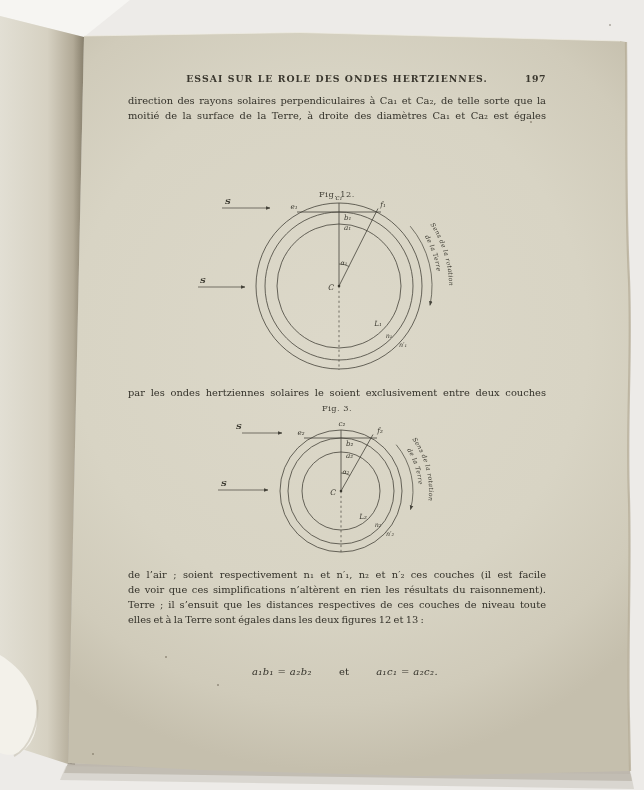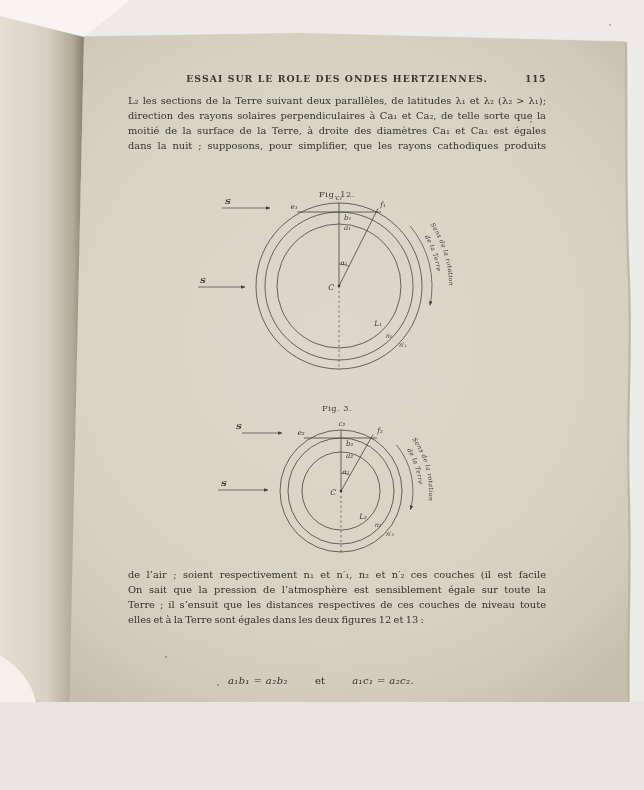--- a/index.html
+++ b/index.html
@@ -1,36 +1,36 @@
 <!DOCTYPE html>
 <html><head>
 <meta charset="utf-8">
 <style>
   * { margin:0; padding:0; box-sizing:border-box; }
   html,body { width:644px; height:790px; }
   body { background:#e7e5e1; font-family:"DejaVu Serif","Liberation Serif",serif; }
-  .stage { position:relative; width:644px; height:702px; overflow:hidden;padding-left:28px; }
+  .stage { position:relative; width:644px; height:790px; overflow:hidden;padding-left:28px; }
   .book-base { position:absolute; left:0; top:0; }
   .content { position:absolute; inset:0; color:#35332b; }
 
   .header-row { position:absolute; top:73px; left:128px; width:418px; text-align:center;
                 font-size:9.3px; font-weight:bold; letter-spacing:1.05px; color:#3a372e; }
   .pagenum { position:absolute; right:0; top:0; letter-spacing:.5px; }
 
   .para { position:absolute; left:128px; width:418px; font-size:9.9px; line-height:15.1px;
           color:#34322a; word-spacing:-0.8px; }
   .tline { text-align:justify; text-align-last:justify; }
   .tline.natural { text-align-last:left; }
 
   .fig-caption { position:absolute; left:128px; width:418px; text-align:center;
                  font-size:8.2px; letter-spacing:.5px; color:#3d3b32; }
   .fig-svg { position:absolute; overflow:visible; }
 
-  .equation { position:absolute; top:666px; left:112px; width:418px; text-align:center;
-              font-size:10px; color:#34322a;margin-top:9px; }
+  .equation { position:absolute; top:666px; left:136px; width:418px; text-align:center;
+              font-size:10px; color:#34322a; }
   .equation .eq { font-style:italic; letter-spacing:.4px; }
   .equation .mid { display:inline-block; margin:0 24px; font-style:normal; }
 
   
   .fig-svg text { font-family:"DejaVu Serif",serif; font-style:italic; fill:#3b3930; }
   .lbl   { font-size:7.2px; }
   .lbl-sm{ font-size:6.4px; }
   .lbl-C { font-size:7.6px; font-style:normal; }
   .lbl-S { font-size:8px; font-style:normal; font-weight:bold; fill:#403e36; }
   .rot   { font-size:6.2px; letter-spacing:.3px; fill:#47453b; }
@@ -75,28 +75,26 @@
     <path d="M626,42 C627,120 625,200 629,280 C632,360 626,420 629,500 C631,580 627,650 629,720 L630,771" stroke="#b7ae98" stroke-width="2.2" fill="none" opacity=".8"></path>
     <path d="M84,36 L300,32.5 L620,41" stroke="#efece2" stroke-width="1" fill="none" opacity=".7"></path>
     <path d="M0,655 C22,668 40,692 37,722 C34,750 16,759 0,753 Z" fill="#f3f1ea"></path>
     <path d="M37,700 C40,722 30,748 14,756" stroke="#b8b1a0" stroke-width="2" fill="none" opacity=".45"></path>
   </svg>
 
   <div class="content">
 
     <div class="header-row">
       <span>ESSAI SUR LE ROLE DES ONDES HERTZIENNES.</span>
-      <span class="pagenum">115</span>
+      <span class="pagenum">197</span>
     </div>
 
     <div class="para" style="top:93px;">
-      <div class="tline">L₂ les sections de la Terre suivant deux parallèles, de latitudes λ₁ et λ₂ (λ₂ &gt; λ₁);</div>
       <div class="tline">direction des rayons solaires perpendiculaires à Ca₁ et Ca₂, de telle sorte que la</div>
       <div class="tline">moitié de la surface de la Terre, à droite des diamètres Ca₁ et Ca₂ est égales</div>
-      <div class="tline">dans la nuit ; supposons, pour simplifier, que les rayons cathodiques produits</div>
     </div>
 
     <div class="fig-caption" style="top:173px;margin-top:16px;">Fig. 12.</div>
 
     <svg class="fig-svg" style="left:170px; top:192px;" width="340" height="190">
       <defs>
         <marker id="ah12" viewBox="0 0 6 6" refX="5.5" refY="3" markerWidth="6.5" markerHeight="6.5" orient="auto">
           <path d="M0,0.6 L6,3 L0,5.4 Z" fill="#45433a"></path>
         </marker>
         <path id="f12rot1" d="M260.2,32.5 A110,110 0 0 1 277.3,113.1" fill="none"></path>
@@ -130,20 +128,23 @@
 
       <path class="thin" d="M240.2,34.2 A93,93 0 0 1 260,113.3" marker-end="url(#ah12)"></path>
       <text class="rot">
         <textPath href="#f12rot1">Sens de la rotation</textPath>
       </text>
       <text class="rot">
         <textPath href="#f12rot2">de la Terre</textPath>
       </text>
     </svg>
 
+    <div class="para" style="top:385px;">
+      <div class="tline">par les ondes hertziennes solaires le soient exclusivement entre deux couches</div>
+    </div>
 
     <div class="fig-caption" style="top:403px;">Fig. 3.</div>
 
     <svg class="fig-svg" style="left:170px; top:410px;" width="340" height="158">
       <defs>
         <marker id="ah13" viewBox="0 0 6 6" refX="5.5" refY="3" markerWidth="6.5" markerHeight="6.5" orient="auto">
           <path d="M0,0.6 L6,3 L0,5.4 Z" fill="#45433a"></path>
         </marker>
         <path id="f13rot1" d="M242.2,29.3 A88,88 0 0 1 257.1,99.3" fill="none"></path>
         <path id="f13rot2" d="M237.1,39.7 A78,78 0 0 1 248.2,91.9" fill="none"></path>
@@ -178,21 +179,21 @@
       <text class="rot">
         <textPath href="#f13rot1">Sens de la rotation</textPath>
       </text>
       <text class="rot">
         <textPath href="#f13rot2">de la Terre</textPath>
       </text>
     </svg>
 
     <div class="para" style="top:567px;">
       <div class="tline">de l’air ; soient respectivement n₁ et n′₁, n₂ et n′₂ ces couches (il est facile</div>
-      <div class="tline">On sait que la pression de l’atmosphère est sensiblement égale sur toute la</div>
+      <div class="tline">de voir que ces simplifications n’altèrent en rien les résultats du raisonnement).</div>
       <div class="tline">Terre ; il s’ensuit que les distances respectives de ces couches de niveau toute</div>
       <div class="tline natural">elles et à la Terre sont égales dans les deux figures 12 et 13 :</div>
     </div>
 
     <div class="equation">
       <span class="eq">a₁b₁ = a₂b₂</span>
       <span class="mid">et</span>
       <span class="eq">a₁c₁ = a₂c₂.</span>
     </div>
 

